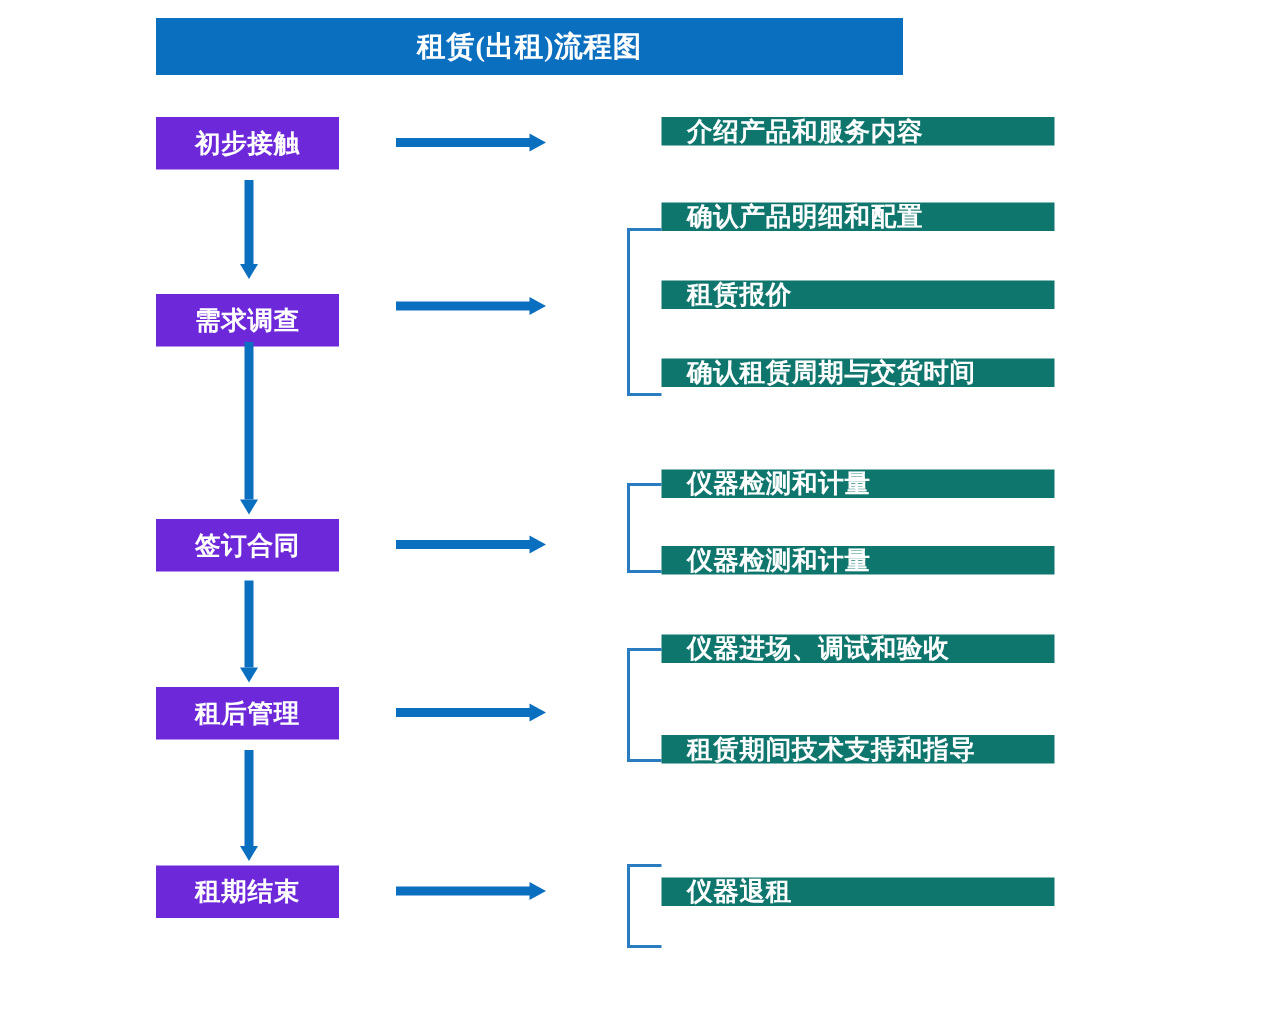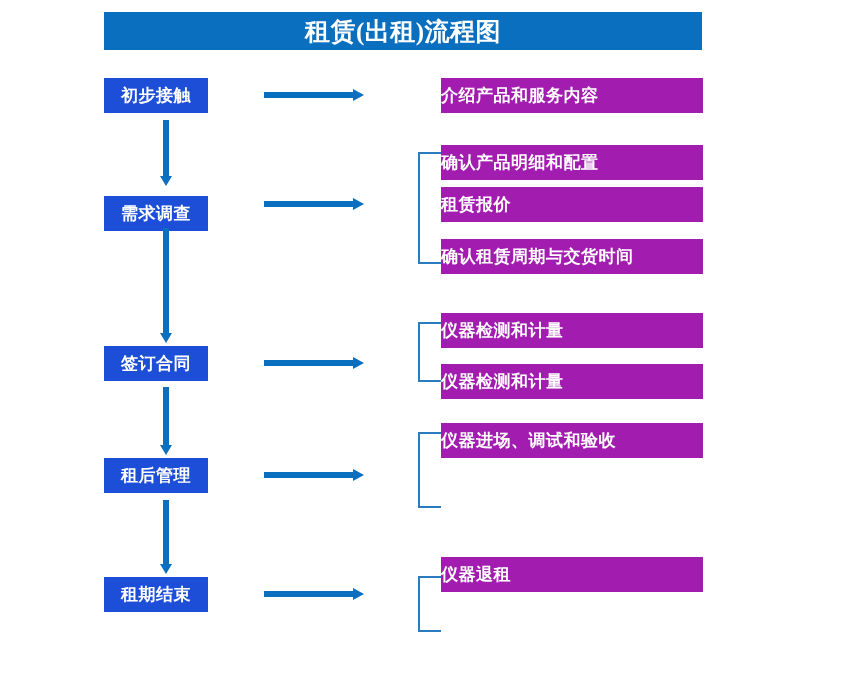--- a/index.html
+++ b/index.html
@@ -16,57 +16,58 @@
   #canvas {
     position: relative;
     width: 844px;
     height: 688px;
     background: #ffffff;
   }
   .title-bar {
     position: absolute;
     left: 104px;
     top: 12px;
-    width: 598px;
+    width: 498px;
     height: 38px;
     background: #0b6fc0;
     color: #ffffff;
-    font-size: 25px;
+    font-size: 19px;
     font-weight: bold;
     display: flex;
     align-items: center;
     justify-content: center;
     letter-spacing: 0.5px;
   }
   .stage-box {
     position: absolute;
     left: 104px;
-    width: 104px;
+    width: 122px;
     height: 35px;
-    background: #1d4ed8;
+    background: #6d28d9;
     color: #ffffff;
     font-size: 17px;
     font-weight: bold;
     display: flex;
     align-items: center;
     justify-content: center;
     letter-spacing: 0.5px;
   }
   .detail-box {
     position: absolute;
     left: 441px;
     width: 262px;
-    height: 35px;
-    background: #a21caf;
+    height: 19px;
+    background: #0f766e;
     color: #ffffff;
     font-size: 17px;
     font-weight: bold;
     display: flex;
     align-items: center;
     justify-content: flex-start;
+    padding-left: 17px;
     box-sizing: border-box;
     letter-spacing: 0.5px;
   }
   .v-arrow {
     position: absolute;
     left: 160px;
     width: 12px;
   }
   .v-arrow .shaft {
     position: absolute;
@@ -169,24 +170,25 @@
       <div class="head"></div>
   </div>
 
   <div class="bracket" style="top:152px;height:112px"></div>
   <div class="bracket" style="top:322px;height:60px"></div>
   <div class="bracket" style="top:432px;height:76px"></div>
   <div class="bracket" style="top:576px;height:56px"></div>
 
   <div class="detail-box" style="top:78px">介绍产品和服务内容</div>
 
-  <div class="detail-box" style="top:145px">确认产品明细和配置</div>
+  <div class="detail-box" style="top:135px">确认产品明细和配置</div>
   <div class="detail-box" style="top:239px">确认租赁周期与交货时间</div>
   <div class="detail-box" style="top:187px">租赁报价</div>
 
   <div class="detail-box" style="top:313px">仪器检测和计量</div>
   <div class="detail-box" style="top:423px">仪器进场、调试和验收</div>
 
   <div class="detail-box" style="top:364px">仪器检测和计量</div>
+  <div class="detail-box" style="top:490px">租赁期间技术支持和指导</div>
 
-  <div class="detail-box" style="top:557px">仪器退租</div>
+  <div class="detail-box" style="top:585px">仪器退租</div>
 
 </div>
 
 </body></html>

